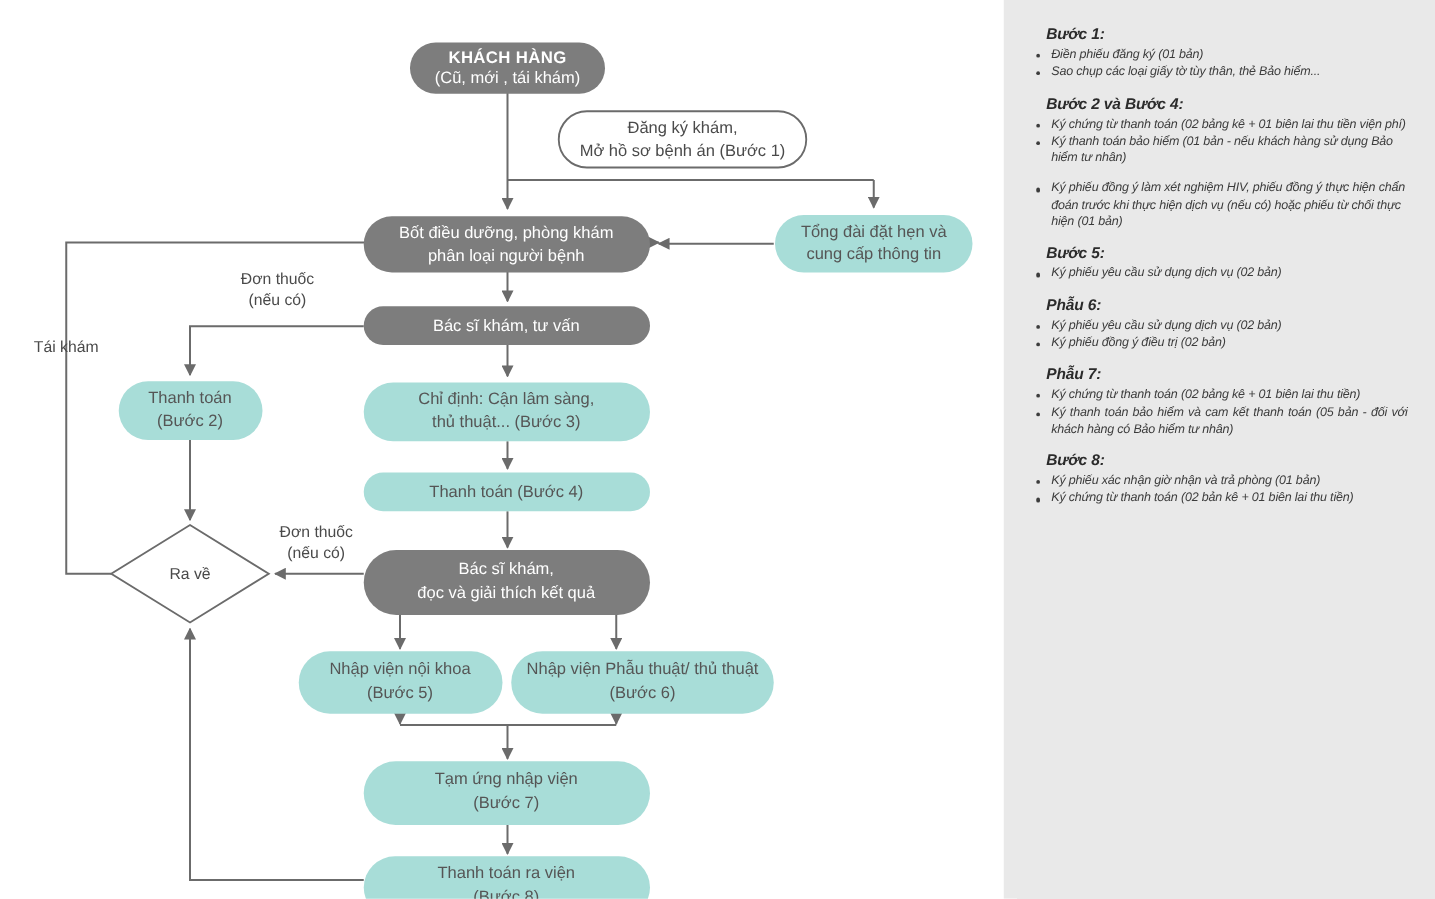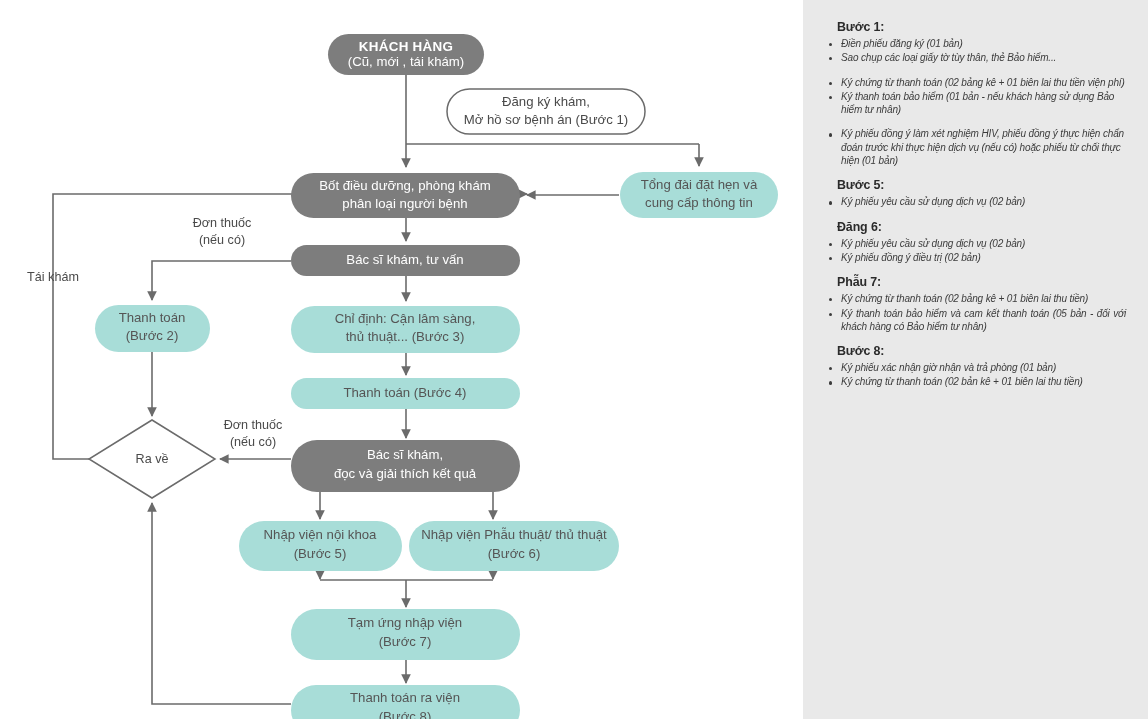--- a/index.html
+++ b/index.html
@@ -60,20 +60,21 @@
   #sidebar {
     position: absolute;
     left: 803px; top: 0;
     width: 345px; height: 719px;
     background: #e9e9e9;
     padding: 20px 22px 10px 24px;
   }
   .step-group { margin-bottom: 11px; }
   .step-title {
     font-family: "Liberation Sans", sans-serif;
+    font-style: italic;
     font-weight: bold;
     font-size: 12.4px;
     color: #2b2b2b;
     margin: 0 0 3px 10px;
     letter-spacing: -0.1px;
   }
   .step-list {
     list-style: none;
     margin: 0;
     padding: 0;
@@ -250,41 +251,42 @@
   <div id="sidebar">
     <div class="step-group">
       <div class="step-title">Bước 1:</div>
       <ul class="step-list">
         <li>Điền phiếu đăng ký (01 bản)</li>
         <li>Sao chụp các loại giấy tờ tùy thân, thẻ Bảo hiểm...</li>
       </ul>
     </div>
 
     <div class="step-group">
+      <div class="step-title">Bước 2 và Bước 4:</div>
       <ul class="step-list">
         <li>Ký chứng từ thanh toán (02 bảng kê + 01 biên lai thu tiền viện phí)</li>
         <li>Ký thanh toán bảo hiểm (01 bản - nếu khách hàng sử dụng Bảo hiểm tư nhân)</li>
       </ul>
     </div>
 
     <div class="step-group">
       <ul class="step-list">
         <li>Ký phiếu đồng ý làm xét nghiệm HIV, phiếu đồng ý thực hiện chẩn đoán trước khi thực hiện dịch vụ (nếu có) hoặc phiếu từ chối thực hiện (01 bản)</li>
       </ul>
     </div>
 
     <div class="step-group">
       <div class="step-title">Bước 5:</div>
       <ul class="step-list">
         <li>Ký phiếu yêu cầu sử dụng dịch vụ (02 bản)</li>
       </ul>
     </div>
 
     <div class="step-group">
-      <div class="step-title">Đăng 6:</div>
+      <div class="step-title">Phẫu 6:</div>
       <ul class="step-list">
         <li>Ký phiếu yêu cầu sử dụng dịch vụ (02 bản)</li>
         <li>Ký phiếu đồng ý điều trị (02 bản)</li>
       </ul>
     </div>
 
     <div class="step-group">
       <div class="step-title">Phẫu 7:</div>
       <ul class="step-list">
         <li>Ký chứng từ thanh toán (02 bảng kê + 01 biên lai thu tiền)</li>

